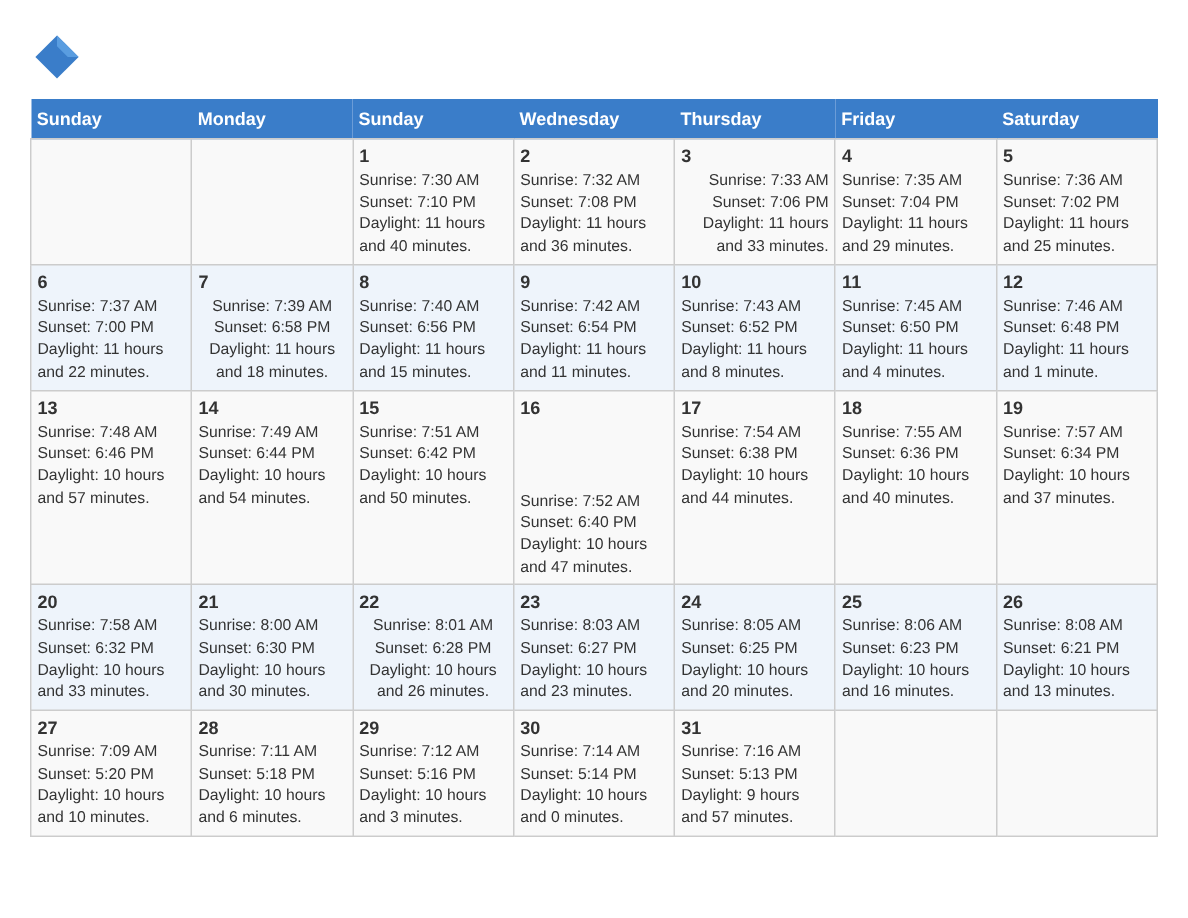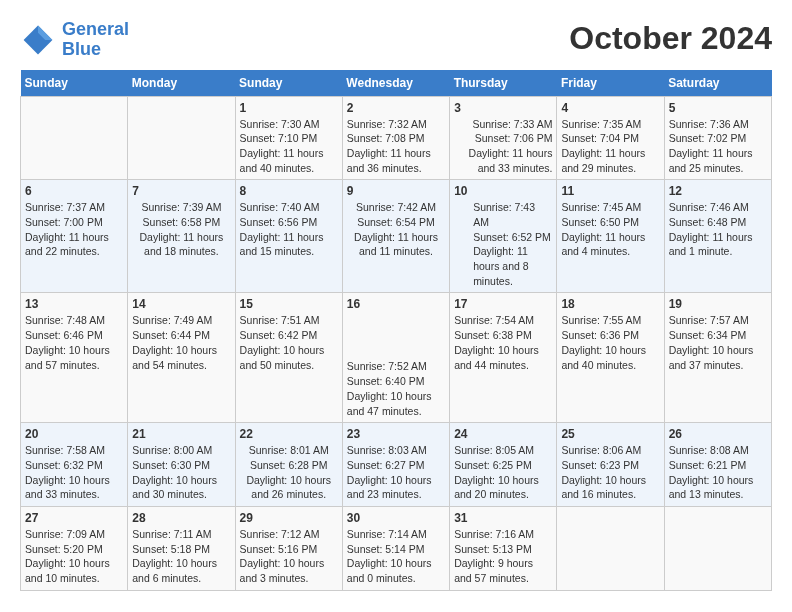--- a/index.html
+++ b/index.html
@@ -90,27 +90,22 @@
   </style>
 </head>
 <body>
 
 <div class="header">
   <div class="logo">
     <svg class="logo-icon" viewBox="0 0 40 40">
       <polygon points="20,4 36,20 20,36 4,20" fill="#3a7dc9"></polygon>
       <polygon points="20,4 36,20 28,20 20,12" fill="#5a9de0"></polygon>
     </svg>
-    <div class="logo-text">
-      <div><span>General</span></div>
-      <div><span>Blue</span></div>
-    </div>
   </div>
   <div class="title-section">
-    <div class="month-title">October 2024</div>
   </div>
 </div>
 
 <table>
   <thead>
     <tr>
     <th>Sunday</th>
         <th>Monday</th>
         <th>Sunday</th>
         <th>Wednesday</th>
@@ -168,27 +163,27 @@
 Daylight: 11 hours and 18 minutes.</div>
         </td>
         <td>
           <span class="day-number">8</span>
           <div class="day-info" style="white-space: pre-line;">Sunrise: 7:40 AM
 Sunset: 6:56 PM
 Daylight: 11 hours and 15 minutes.</div>
         </td>
         <td>
           <span class="day-number">9</span>
-          <div class="day-info" style="white-space: pre-line; text-align: center;">Sunrise: 7:42 AM
+          <div class="day-info" style="white-space: pre-line;">Sunrise: 7:42 AM
 Sunset: 6:54 PM
 Daylight: 11 hours and 11 minutes.</div>
         </td>
         <td>
           <span class="day-number">10</span>
-          <div class="day-info" style="white-space: pre-line; margin-left: 19px;">Sunrise: 7:43 AM
+          <div class="day-info" style="white-space: pre-line;">Sunrise: 7:43 AM
 Sunset: 6:52 PM
 Daylight: 11 hours and 8 minutes.</div>
         </td>
         <td>
           <span class="day-number">11</span>
           <div class="day-info" style="white-space: pre-line;">Sunrise: 7:45 AM
 Sunset: 6:50 PM
 Daylight: 11 hours and 4 minutes.</div>
         </td>
         <td>

